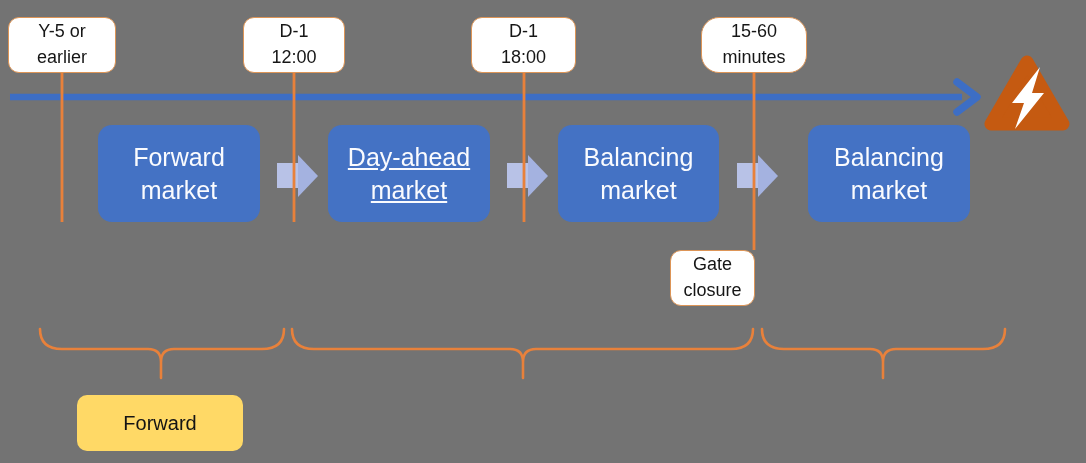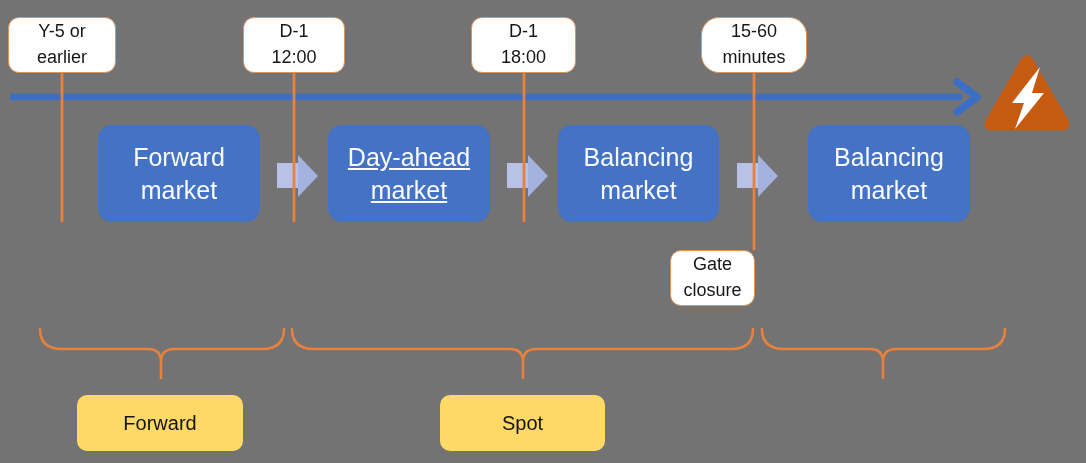--- a/index.html
+++ b/index.html
@@ -150,15 +150,14 @@
 market</div>
   <div class="stage s3">Balancing
 market</div>
   <div class="stage s4">Balancing
 market</div>
 
   <div class="callout gate">Gate
 closure</div>
 
   <div class="phase p1">Forward</div>
-  <div class="phase p2">Spot</div>
 
 </div>
 
 </body></html>

